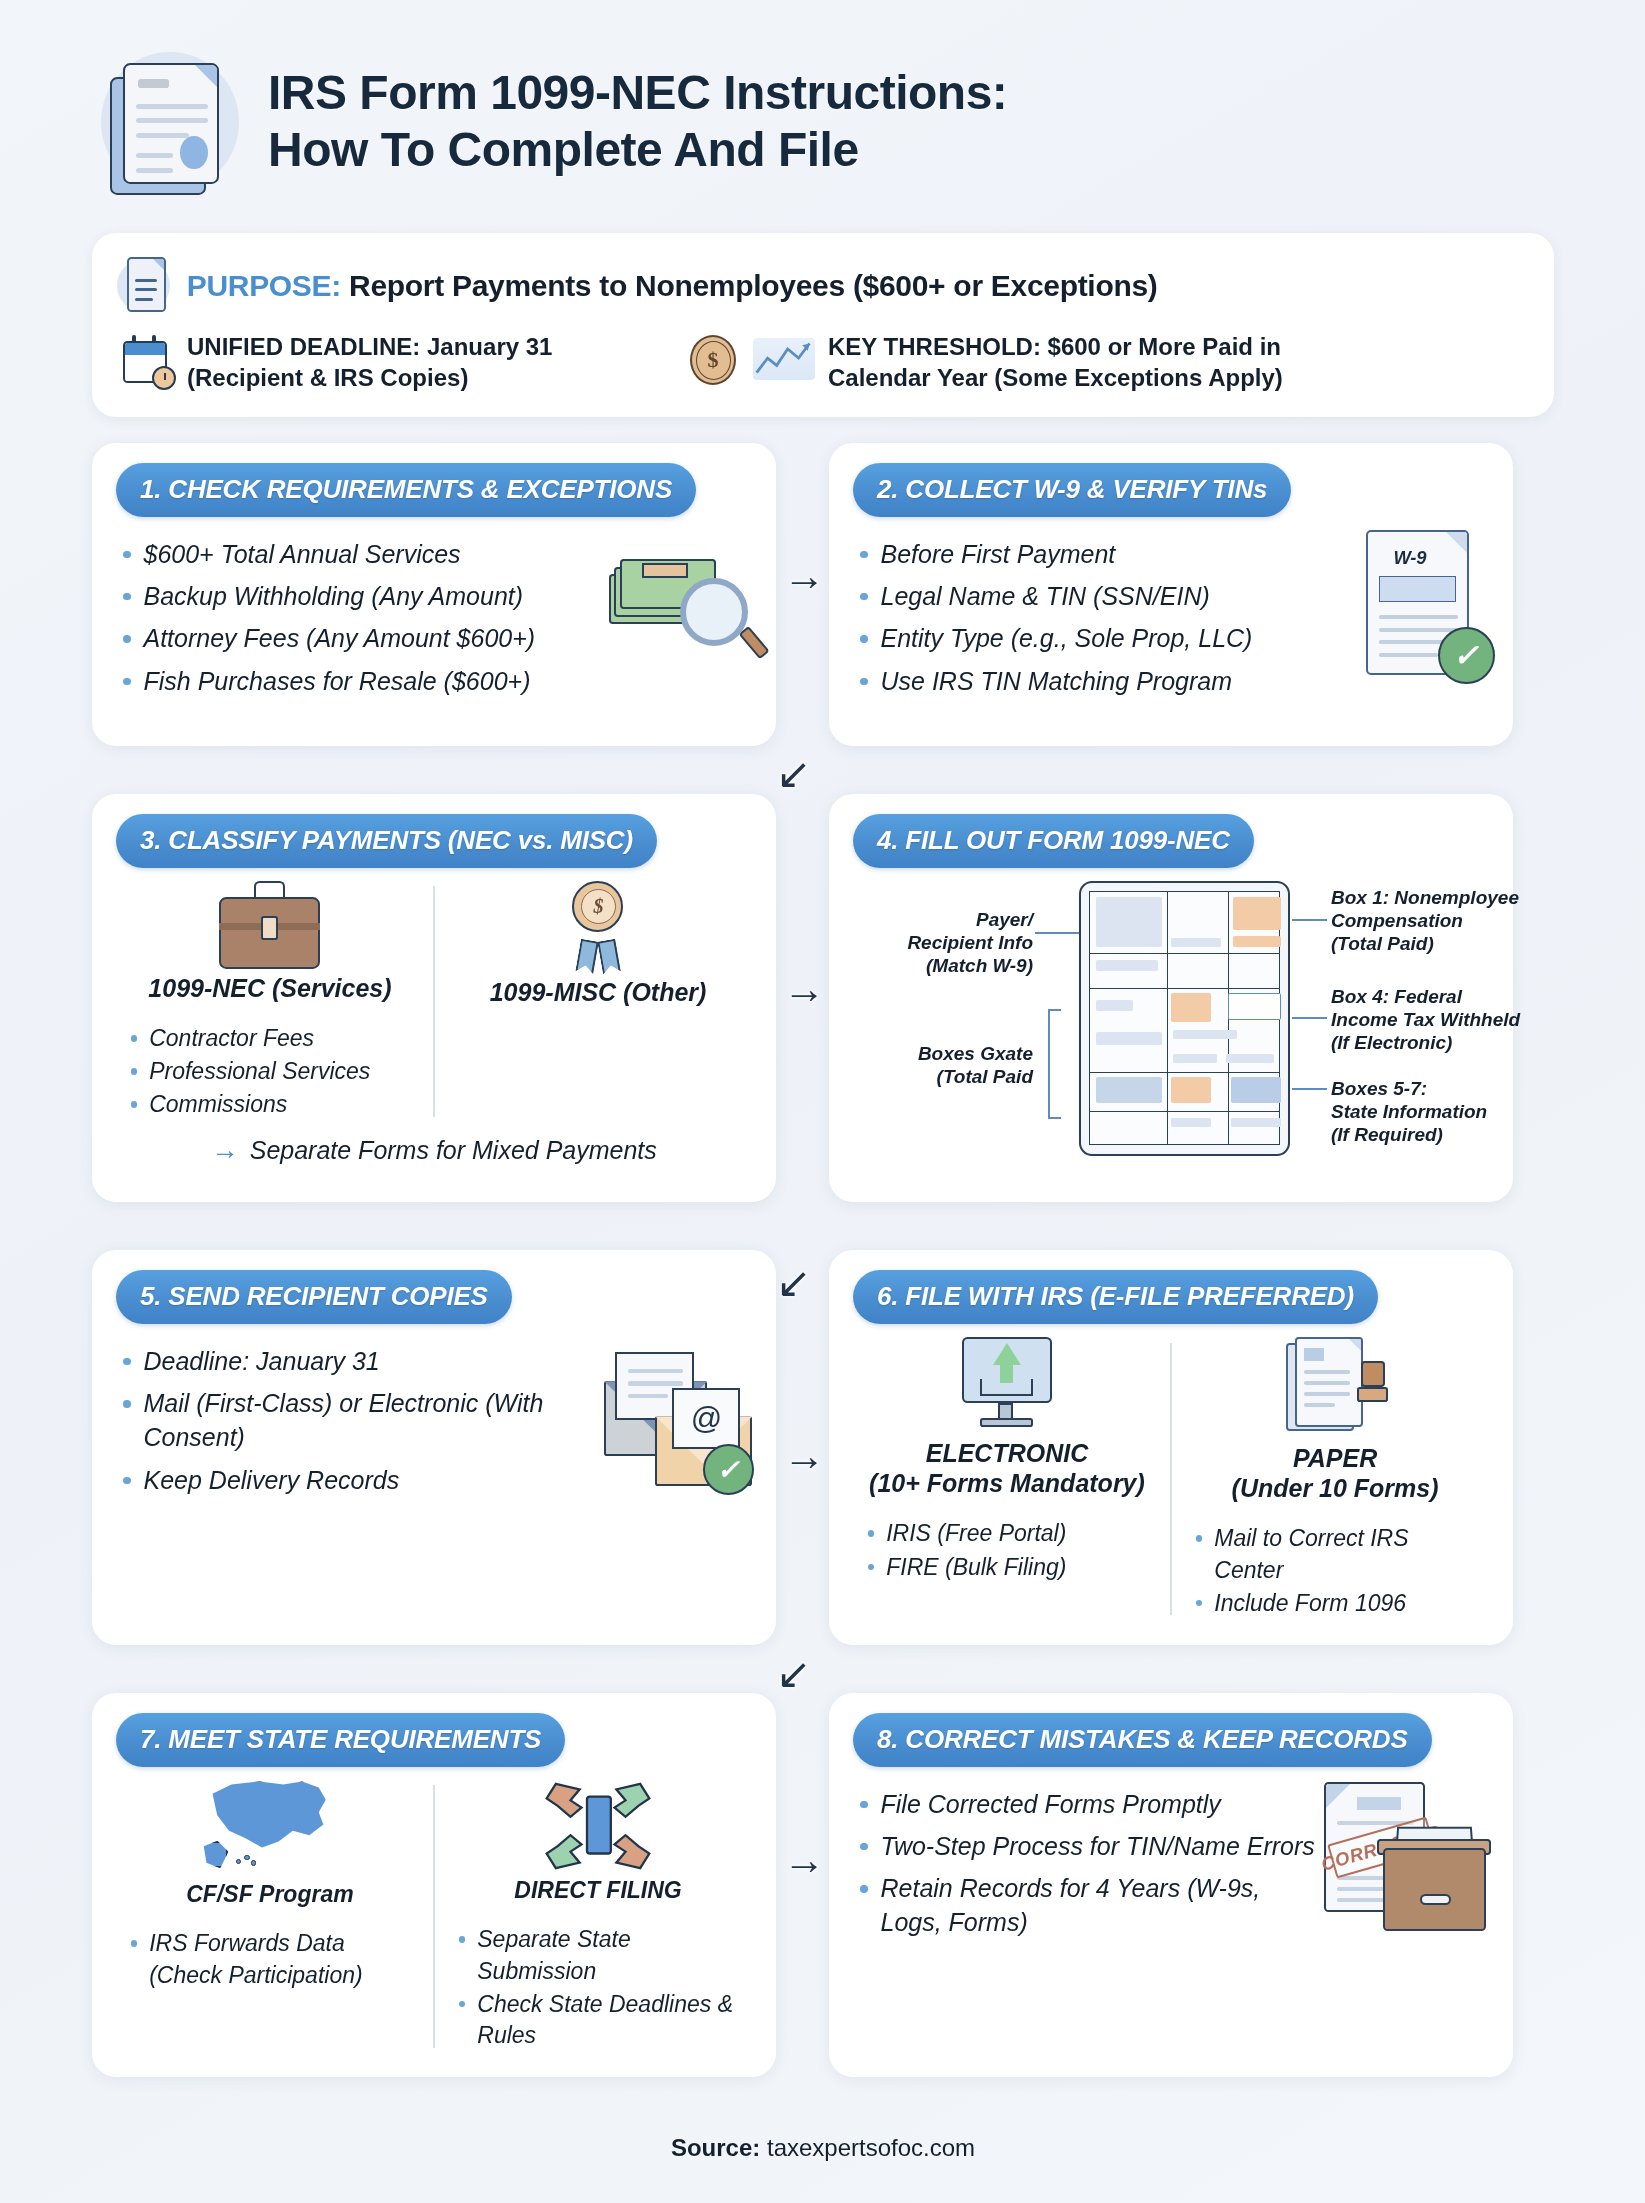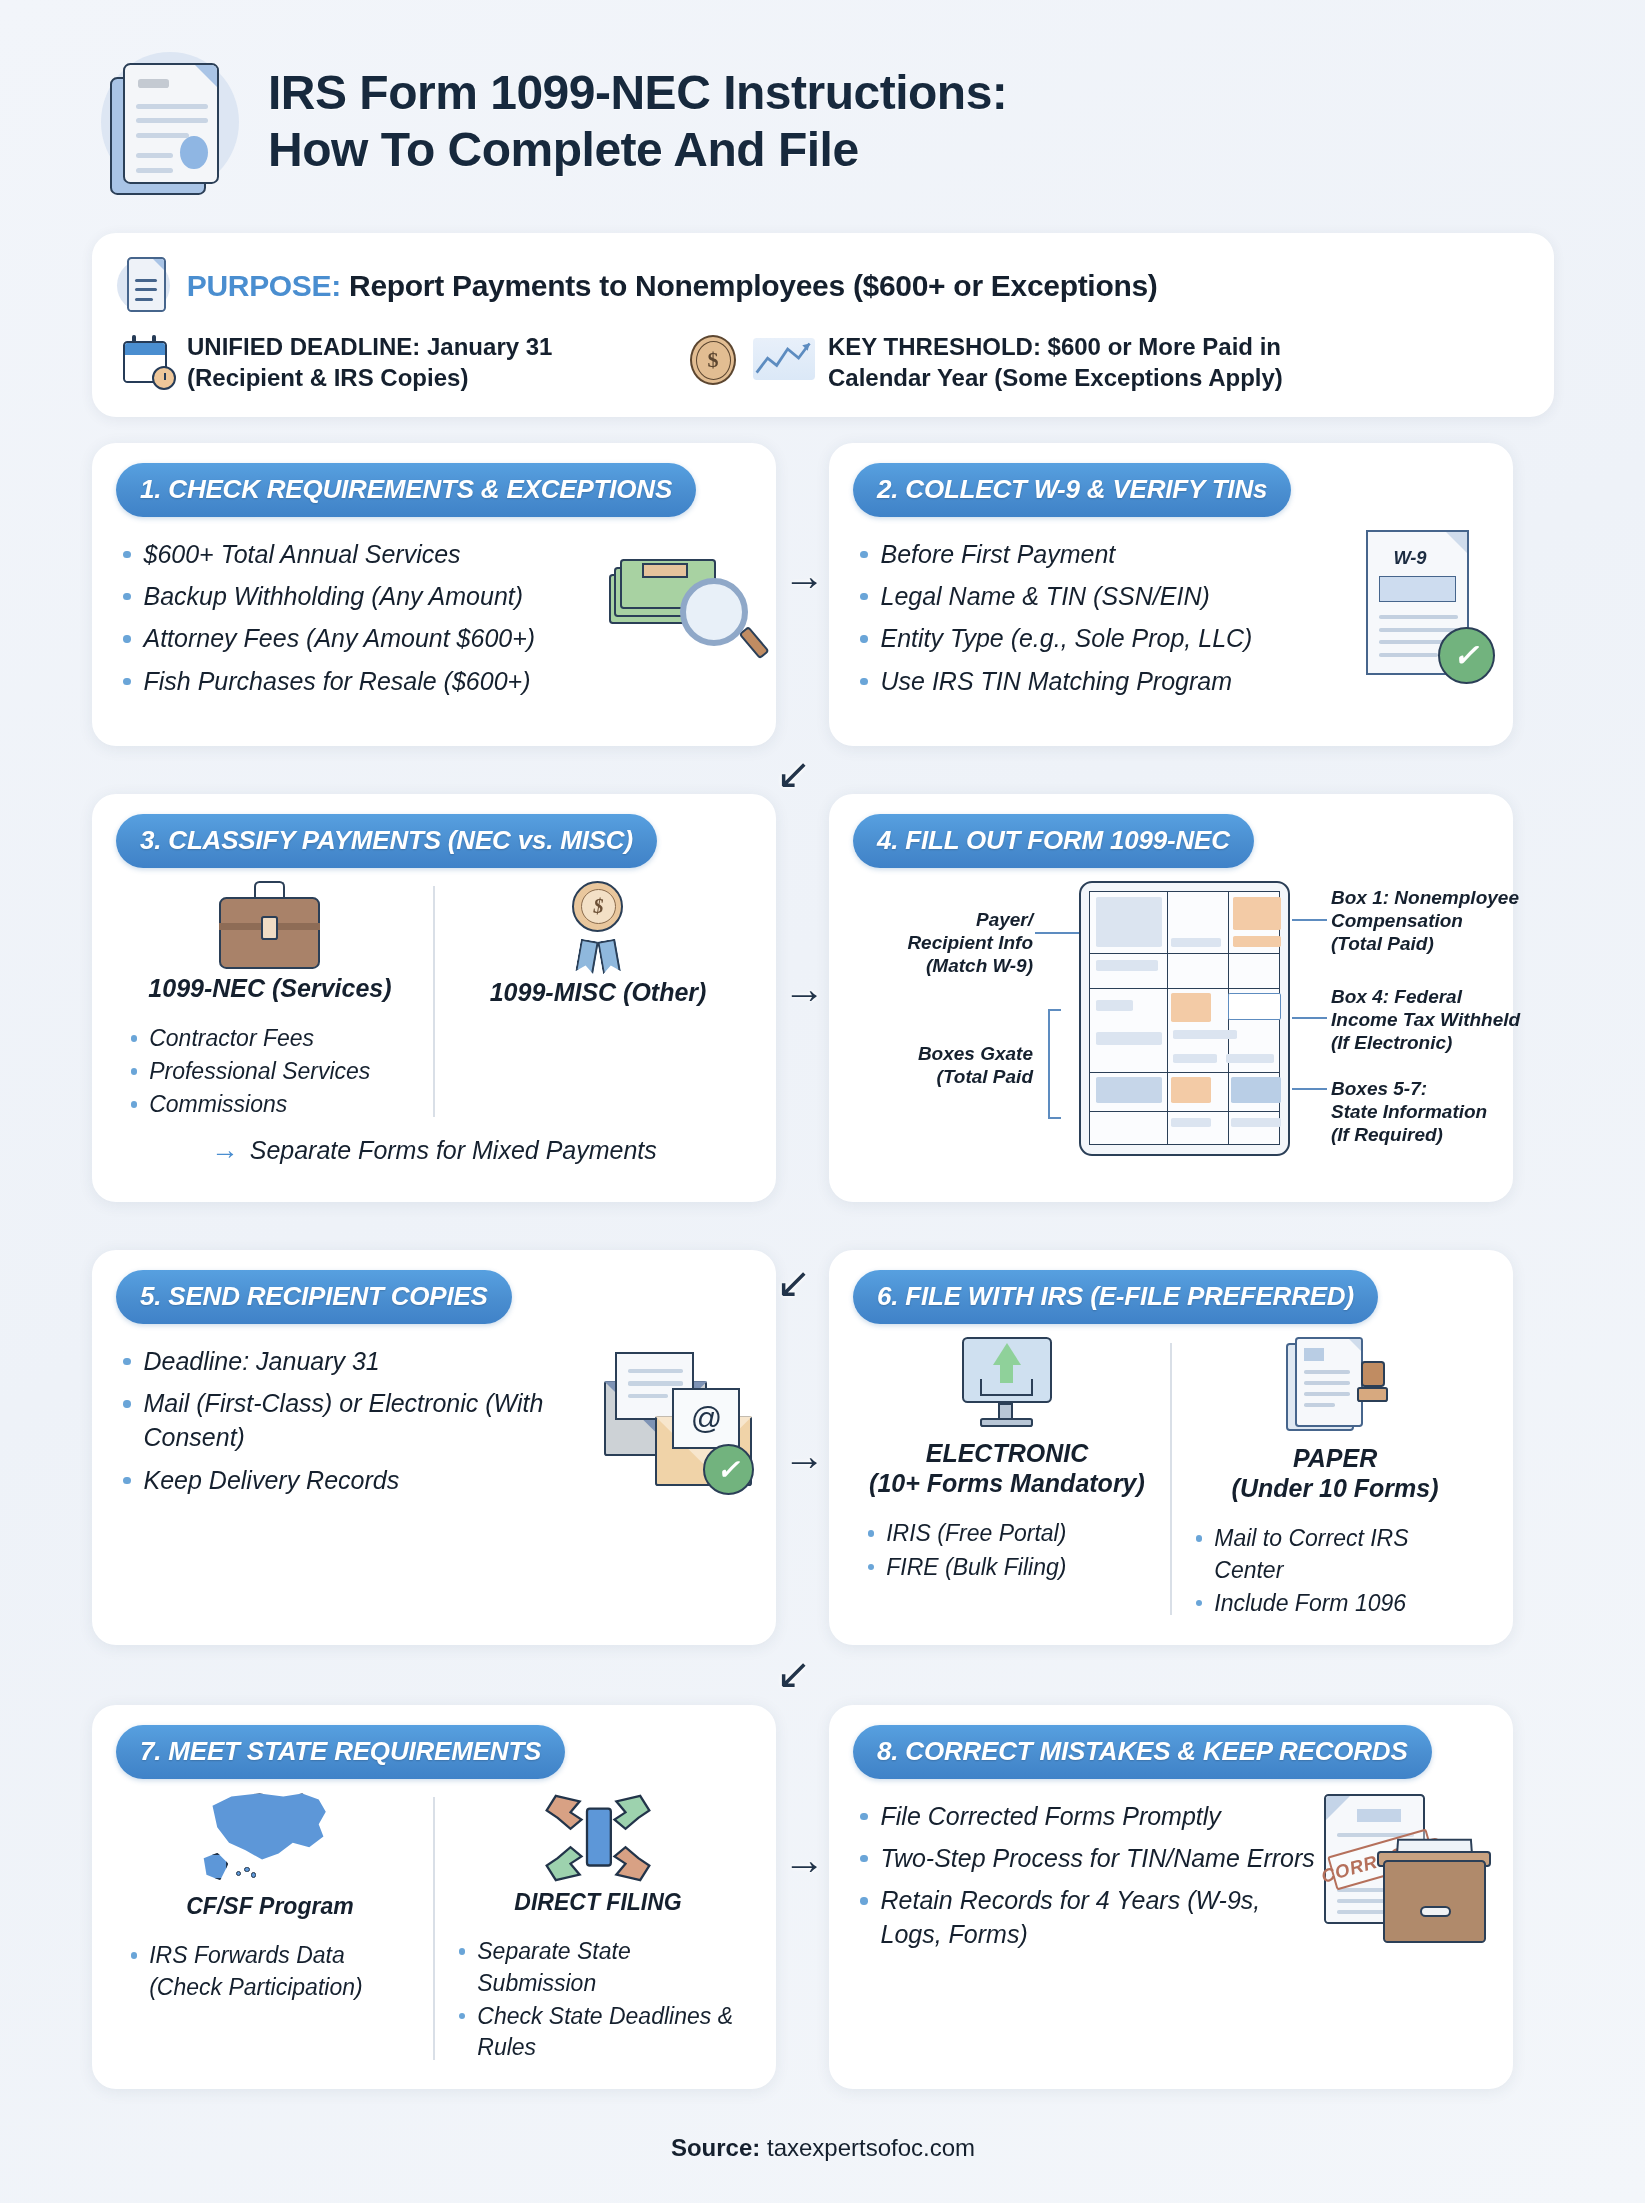--- a/index.html
+++ b/index.html
@@ -109,21 +109,21 @@
     background: #ffffff;
     border-radius: 24px;
     box-shadow: 0 2.8px 14.7px rgba(40,60,90,0.08);
     padding: 20px 24px 24px 24px;
     position: relative;
     font-style: italic;
   }
   .card.h-req { min-height: 303px; }
   .card.h-big { min-height: 395px; }
   .card.h-mid { min-height: 321px; }
-  .card.h-state { min-height: 329px; margin-top: 12px; }
+  .card.h-state { min-height: 329px; }
 
   .chip {
     display: inline-block;
     background: linear-gradient(180deg,#57a0e0 0%, #4a8ed0 55%, #3f82c8 100%);
     color: #fff;
     font-size: 26px;
     font-weight: bold;
     letter-spacing: -0.2px;
     padding: 11px 24px 12px 24px;
     border-radius: 27.5px;
@@ -174,21 +174,21 @@
   }
 
   
   .art-money { position: relative; width: 147px; height: 129px; }
   .bill { position:absolute; border:2.3px solid #2b3f57; border-radius:3.7px; background:#a8d2a2; }
   .mag-ring { position:absolute; right:3.7px; bottom:24px; width:68px; height:68px; border-radius:50%; background:#e8f0f8; border:6.4px solid #8fa8c8; }
   .mag-handle { position:absolute; right:1.8px; bottom:7.3px; width:13px; height:33px; background:#c08c62; border:2.3px solid #2b3f57; border-radius:3.7px; transform:rotate(-40deg); transform-origin:top center;}
 
   
   .art-w9 { position: relative; width: 129px; height: 156px; }
-  .art-w9 .pg { position:absolute; left:5.5px; top:0; width:103px; height:145px; background:#f6f8fb; border:2.3px solid #46658c; border-radius:0; overflow:hidden;padding-left:41px;}
+  .art-w9 .pg { position:absolute; left:5.5px; top:0; width:103px; height:145px; background:#f6f8fb; border:2.3px solid #46658c; border-radius:5px; overflow:hidden;padding-left:41px;}
   .art-w9 .fold { position:absolute; right:-0.9px; top:-0.9px; width:0;height:0;border-left:22px solid transparent;border-top:22px solid #cfdcec;}
   .art-w9 .lbl { position:absolute; left:26px; top:14.7px; font-size:18.4px; font-weight:bold; color:#1d2d42; }
   .art-w9 .field { position:absolute; left:11px; right:11px; top:44px; height:26px; background:#cddcef; border:1.8px solid #46658c; }
   .art-w9 i { position:absolute; left:11px; height:4.6px; background:#c3d0e0; border-radius:1.8px; display:block; }
   .check { position:absolute; right:-5.5px; bottom:1.8px; width:57px; height:57px; border-radius:50%; background:#72b37e; border:2.3px solid #2b3f57; display:flex; align-items:center; justify-content:center; color:#fff; font-size:31px; font-weight:bold;}
 
   
   .art-case { position:relative; width:101px; height:88px; }
   .art-case .bx { position:absolute; left:0; top:16.5px; width:101px; height:72px; background:#a98269; border:2.3px solid #2b3f57; border-radius:7.3px; }
   .art-case .hd { position:absolute; left:35px; top:0; width:31px; height:20px; border:2.3px solid #2b3f57; border-bottom:none; border-radius:5.5px 5.5px 0 0; }

